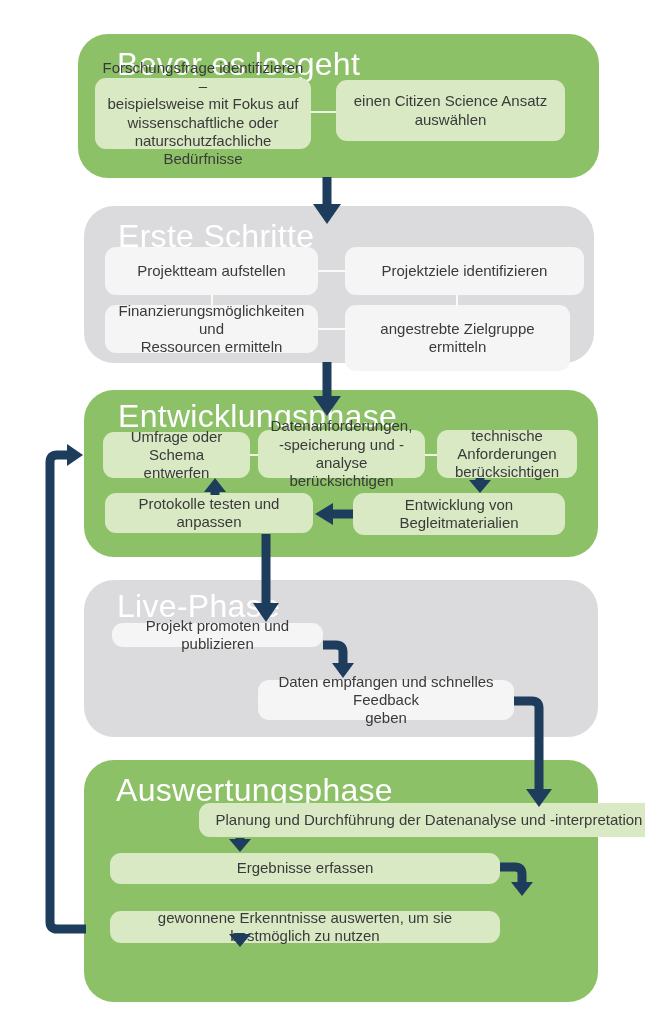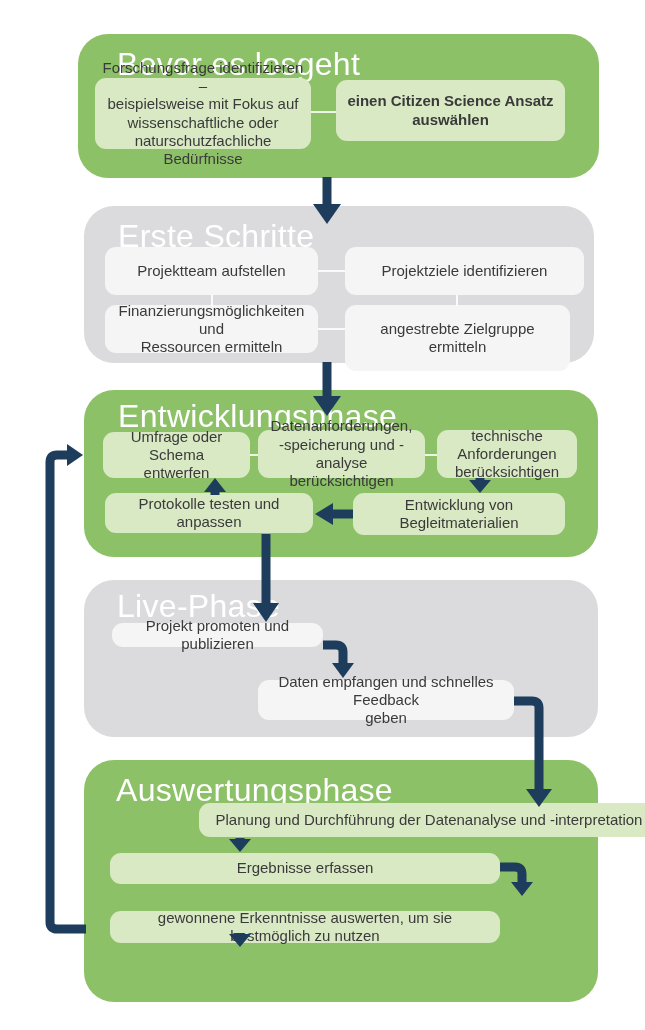--- a/index.html
+++ b/index.html
@@ -40,21 +40,21 @@
   <div class="ttl" style="left:117px;top:46px;">Bevor es losgeht</div>
   <div class="ttl" style="left:118px;top:218px;">Erste Schritte</div>
   <div class="ttl" style="left:118px;top:398px;">Entwicklungsphase</div>
   <div class="ttl" style="left:117px;top:588px;">Live-Phase</div>
   <div class="ttl" style="left:116px;top:772px;">Auswertungsphase</div>
 
   <div class="bx bx-green" style="left:95px;top:78px;width:216px;height:71px;">Forschungsfrage identifizieren –
 beispielsweise mit Fokus auf
 wissenschaftliche oder
 naturschutzfachliche Bedürfnisse</div>
-  <div class="bx bx-green" style="left:336px;top:80px;width:229px;height:61px;font-weight:bold;">einen Citizen Science Ansatz
+  <div class="bx bx-green" style="left:336px;top:80px;width:229px;height:61px;">einen Citizen Science Ansatz
 auswählen</div>
 
   <div class="bx bx-gray" style="left:105px;top:247px;width:213px;height:48px;">Projektteam aufstellen</div>
   <div class="bx bx-gray" style="left:345px;top:247px;width:239px;height:48px;">Projektziele identifizieren</div>
   <div class="bx bx-gray" style="left:105px;top:305px;width:213px;height:48px;">Finanzierungsmöglichkeiten und
 Ressourcen ermitteln</div>
   <div class="bx bx-gray" style="left:345px;top:305px;width:225px;height:66px;">angestrebte Zielgruppe ermitteln</div>
 
   <div class="bx bx-green" style="left:103px;top:432px;width:147px;height:46px;">Umfrage oder Schema
 entwerfen</div>

